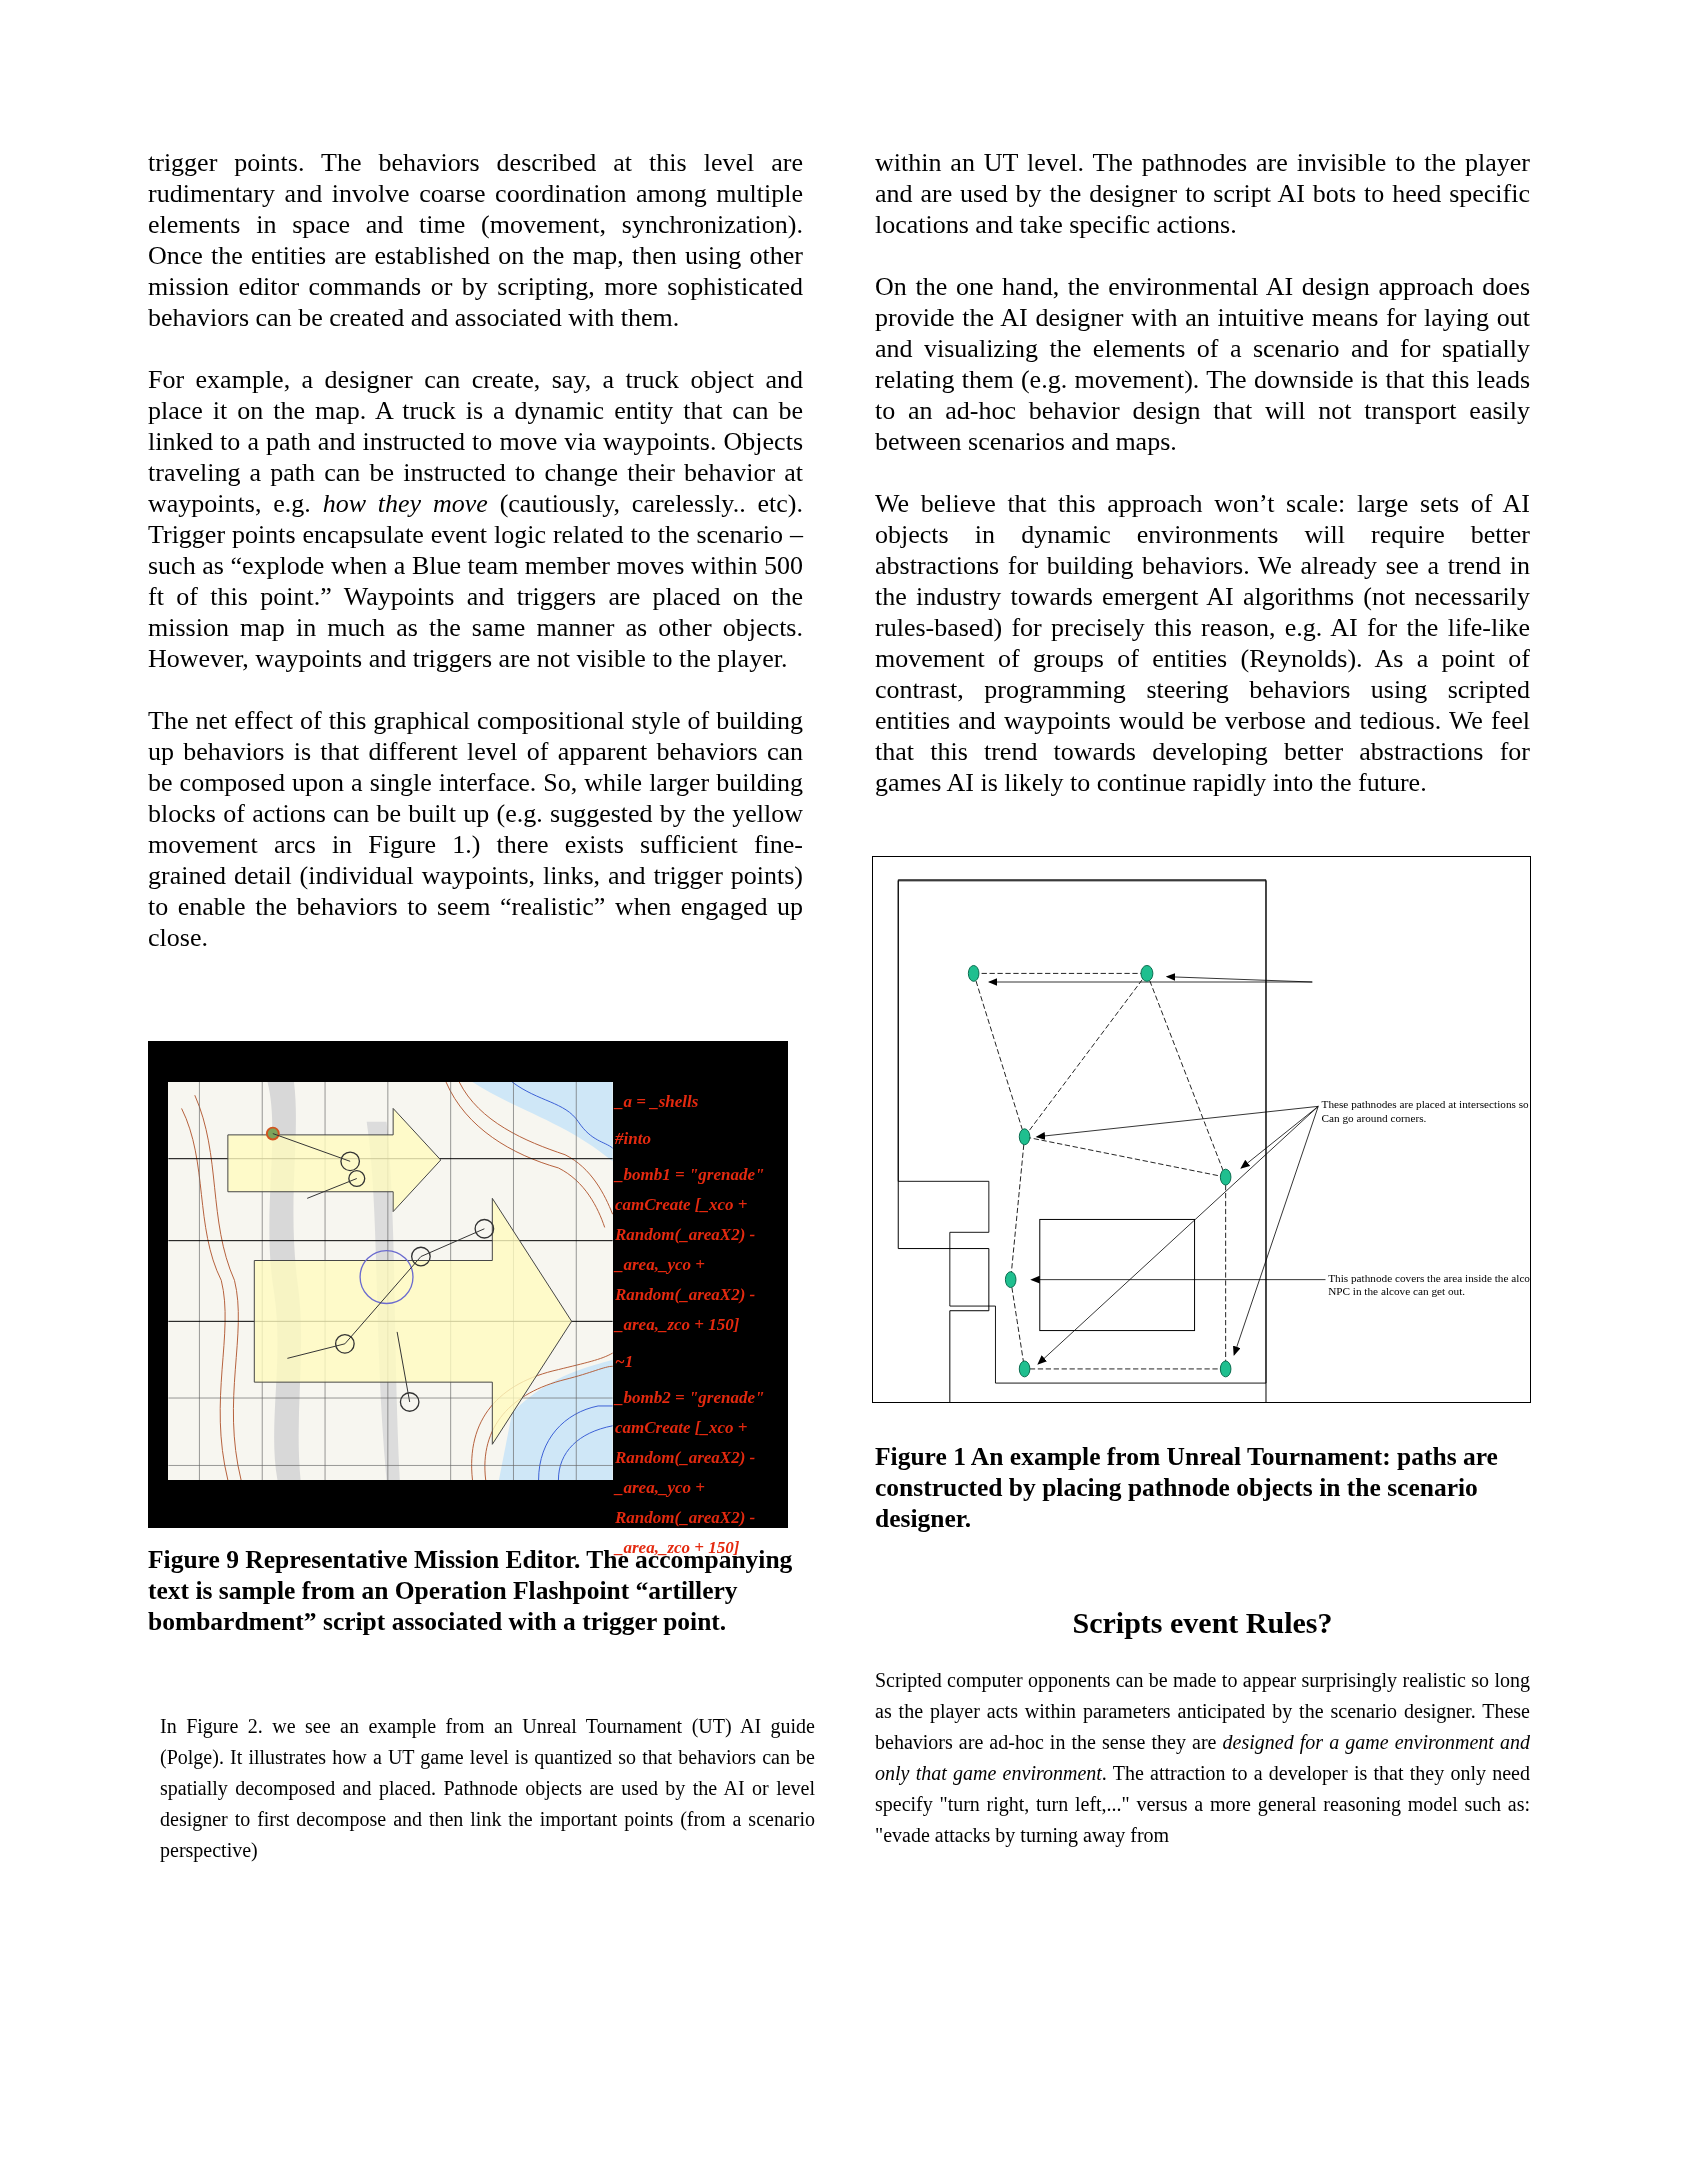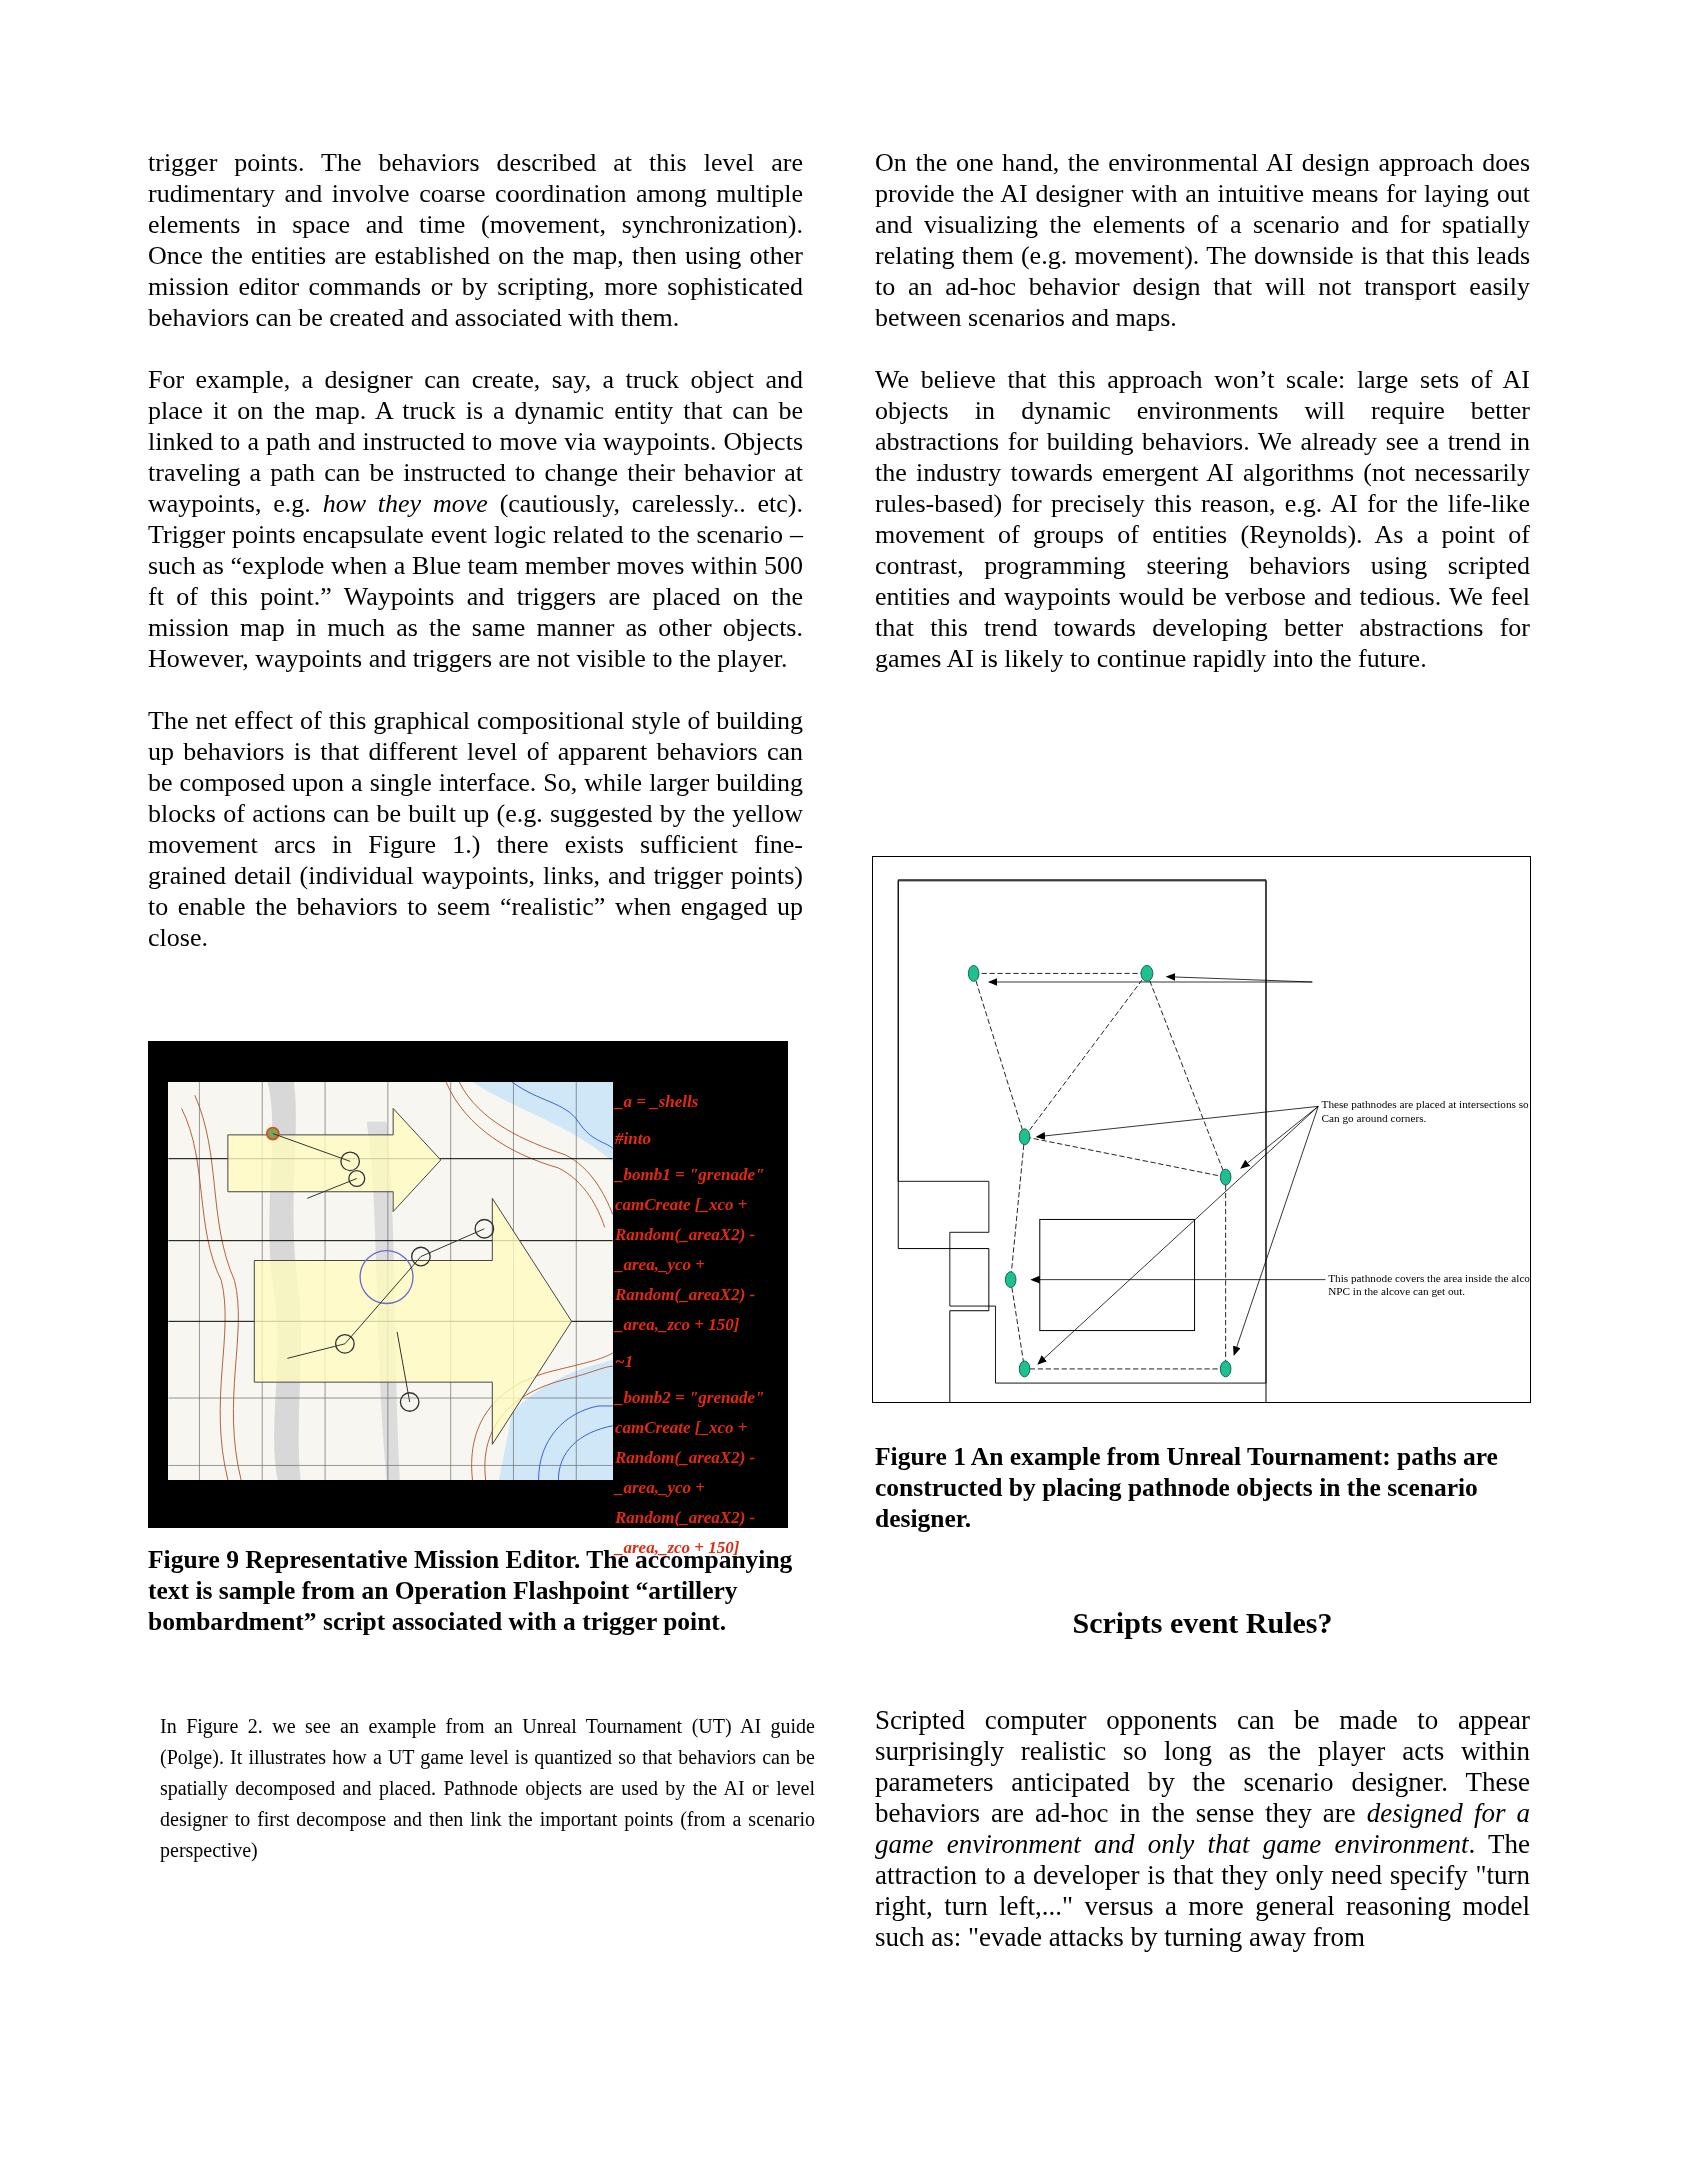--- a/index.html
+++ b/index.html
@@ -14,21 +14,21 @@
   .fig1 .map { position:absolute; left:20px; top:41px; width:445px; height:398px; background:#f5f4ee; overflow:hidden; }
   .fig1 .code { position:absolute; left:467px; top:46px; width:172px; color:#e4290f; font-style:italic; font-weight:bold;
                 font-size:17px; line-height:30px; font-family:"Liberation Serif", serif; }
   .fig1 .code div { white-space:nowrap; }
   .fig1 .code .gap { margin-top:6.6px; }
   .fig2 { position:absolute; left:872px; top:856px; width:657px; height:545px; border:1.3px solid #000; background:#fff; }
   .heading { position:absolute; left:875px; top:1606px; width:655px; text-align:center; font-weight:bold; font-size:30px; }
   .fig1cap { position:absolute; left:148px; top:1544px; width:648px; }
   .fig2cap { position:absolute; left:875px; top:1441px; width:655px; }
   .left2 { position:absolute; left:160px; top:1711px; width:655px; font-size:20px; line-height:31px; text-align:justify; }
-  .right2 { position:absolute; left:875px; top:1665px; width:655px; font-size:27px; line-height:31px; text-align:justify;margin-top:40px; }
+  .right2 { position:absolute; left:875px; top:1665px; width:655px; font-size:20px; line-height:31px; text-align:justify; }
   .right2 p, .left2 p { margin:0; }
   svg text { font-family:"Liberation Serif", serif; }
 </style>
 </head>
 <body>
 
 <div class="col left">
   <p>trigger points.  The behaviors described at this level are rudimentary and involve coarse coordination among multiple elements in space and time (movement, synchronization).  Once the entities are established on the map,  then using other mission editor commands or by scripting, more sophisticated behaviors can be created and associated with them.</p>
   <p><span>For example, a designer can create, say,  a truck object and place it on the map.  A truck is a dynamic entity that can be linked to a path and instructed to move via waypoints. Objects traveling a path can be instructed to change their behavior at waypoints, e.g. </span><i>how they move</i><span> (cautiously, carelessly.. etc).  Trigger points encapsulate event logic related to the scenario – such as  “explode when a Blue team member moves within 500 ft of this point.” Waypoints and triggers are placed on the mission map in much as the same manner as other objects.  However, waypoints and triggers are not visible to the player.</span></p>
   <p>The net effect of this graphical compositional style of building up behaviors is that different level of apparent behaviors can be composed upon a single interface.  So, while larger building blocks of actions can be built up (e.g. suggested by the yellow movement arcs in Figure 1.) there exists sufficient fine-grained detail (individual waypoints, links, and trigger points) to enable the behaviors to seem “realistic” when engaged up close.</p>
@@ -117,20 +117,21 @@
   </div>
 </div>
 
 <p class="caption fig1cap">Figure 9  Representative Mission Editor. The accompanying text is sample from an Operation Flashpoint “artillery bombardment” script associated with a trigger point.</p>
 
 <div class="left2">
   <p>In Figure 2. we see an example from an  Unreal Tournament (UT) AI guide (Polge).  It illustrates how a UT game level is quantized so that behaviors can be spatially decomposed and placed.  Pathnode objects are used by the AI or level designer to first decompose and then link the important points (from a scenario perspective)</p>
 </div>
 
 <div class="col right">
+  <p>within an UT level.  The pathnodes are invisible to the player and  are used by the designer to script AI bots to heed specific locations and take specific actions.</p>
   <p>On the one hand, the environmental AI design approach does provide the AI designer with an intuitive means for laying out and visualizing the elements of a scenario and for spatially relating them (e.g. movement).  The downside is that this leads to an ad-hoc behavior design that will not transport easily between scenarios and maps.</p>
   <p>We believe that this approach won’t scale: large sets of AI objects in dynamic environments will require better abstractions for building behaviors.  We already see a trend in the industry towards emergent AI algorithms (not necessarily rules-based) for precisely this reason, e.g. AI for the life-like movement of groups of entities (Reynolds). As a point of contrast, programming steering behaviors using scripted entities and waypoints would be verbose and tedious.  We feel that this trend towards developing better abstractions for games AI is likely to continue rapidly into the future.</p>
 </div>
 
 <div class="fig2">
   <svg width="657" height="545" viewBox="0 0 993 824">
     <defs>
       <marker id="ah" markerWidth="12" markerHeight="10" refX="10" refY="5" orient="auto">
         <path d="M0,0 L12,5 L0,10 Z" fill="#000"></path>
       </marker>

